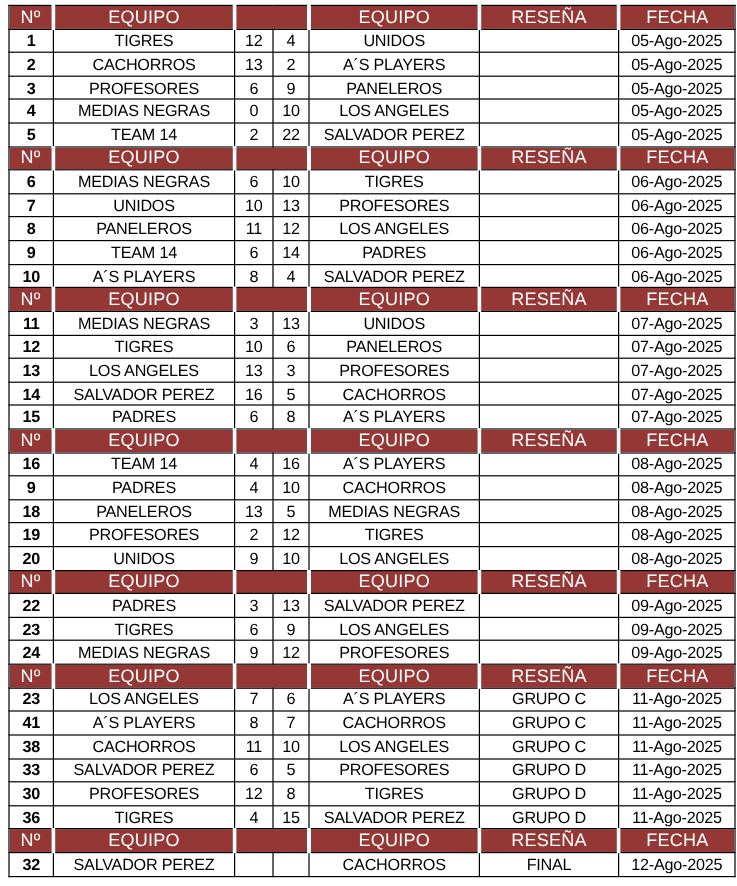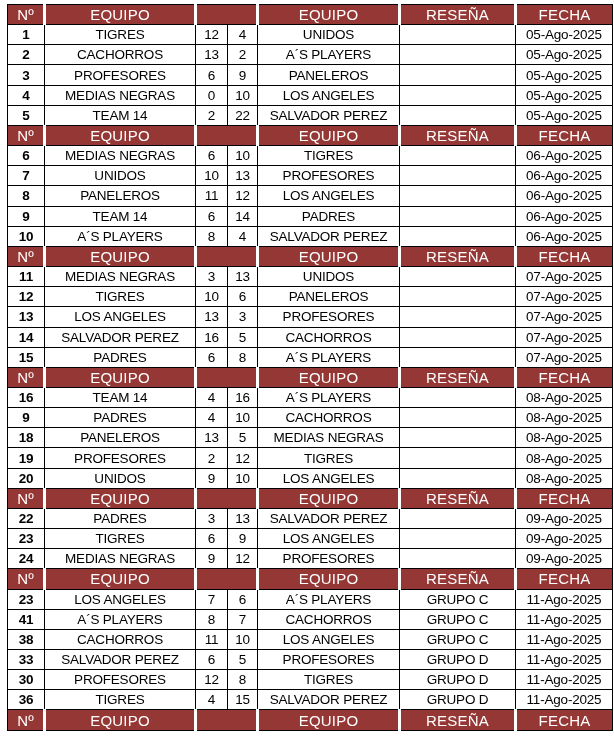--- a/index.html
+++ b/index.html
@@ -377,15 +377,24 @@
           <td class="data c-fec">11-Ago-2025</td>
         </tr>
         <tr>
           <td colspan="1" class="hd c-num first">Nº</td>
           <td colspan="1" class="hd c-eql">EQUIPO</td>
           <td colspan="2" class="hd c-score"></td>
           <td colspan="1" class="hd c-eqr">EQUIPO</td>
           <td colspan="1" class="hd c-res">RESEÑA</td>
           <td colspan="1" class="hd c-fec last">FECHA</td>
         </tr>
+        <tr>
+          <td class="data c-num">32</td>
+          <td class="data c-eql">SALVADOR PEREZ</td>
+          <td class="data c-s1"></td>
+          <td class="data c-s2"></td>
+          <td class="data c-eqr">CACHORROS</td>
+          <td class="data c-res">FINAL</td>
+          <td class="data c-fec">12-Ago-2025</td>
+        </tr>
       </tbody>
   </table>
 </div>
 
 </body></html>

